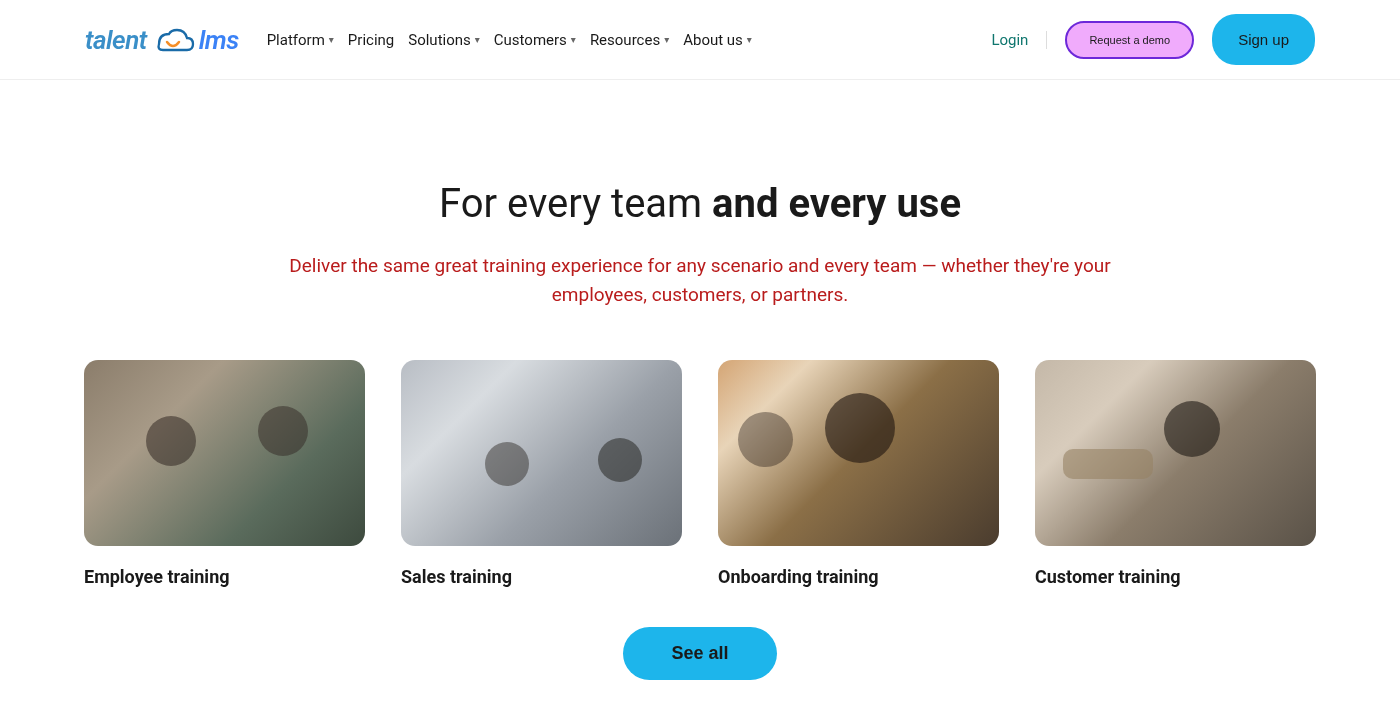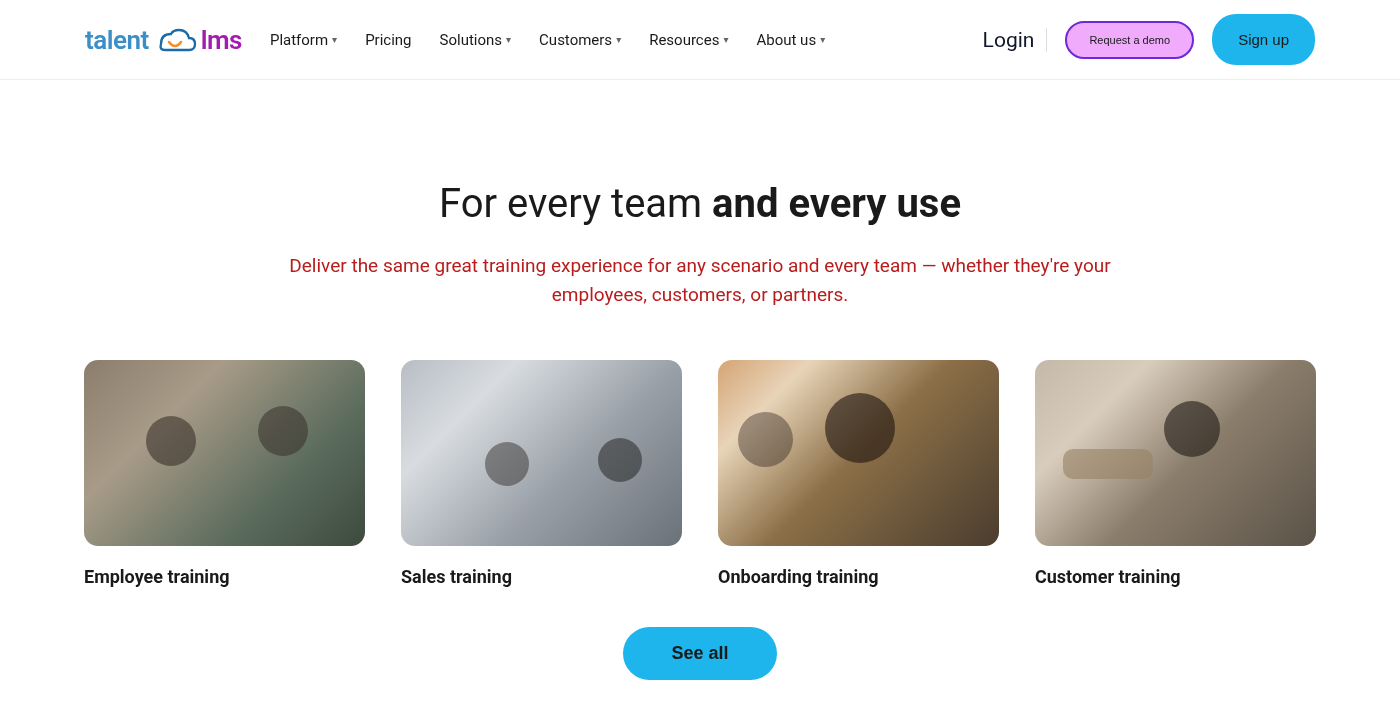--- a/index.html
+++ b/index.html
@@ -23,60 +23,61 @@
       display: flex;
       align-items: center;
       gap: 20px;
     }
     .logo {
       display: flex;
       align-items: center;
       font-size: 26px;
       font-weight: 600;
       letter-spacing: -0.5px;
+      font-style: italic;
     }
     .logo-talent {
       color: #3a8fc8;
     }
     .logo-cloud {
       display: inline-flex;
       align-items: center;
       margin: 0 2px;
     }
     .logo-lms {
-      color: #a21caf;
+      color: #3b82f6;
       text-align: right;
     }
     .nav {
       display: flex;
-      gap: 28px;
+      gap: 14px;
       margin-left: 8px;
     }
     .nav-item {
       display: flex;
       align-items: center;
       gap: 4px;
       color: #1a1a1a;
       font-size: 15px;
       cursor: pointer;
     }
     .chevron {
       font-size: 10px;
       color: #666;
     }
     .header-right {
       display: flex;
       align-items: center;
       gap: 18px;
     }
     .login {
-      font-size: 21px;
-      color: #0f172a;
-      cursor: pointer;
-      padding-right: 12px;
+      font-size: 15px;
+      color: #0f766e;
+      cursor: pointer;
+      padding-right: 18px;
       border-right: 1px solid #ddd;
     }
     .btn-outline {
       background: #f0abfc;
       border: 2px solid #6d28d9;
       border-radius: 24px;
       padding: 11px 22px;
       font-size: 11px;
       color: #1a1a1a;
       cursor: pointer;

